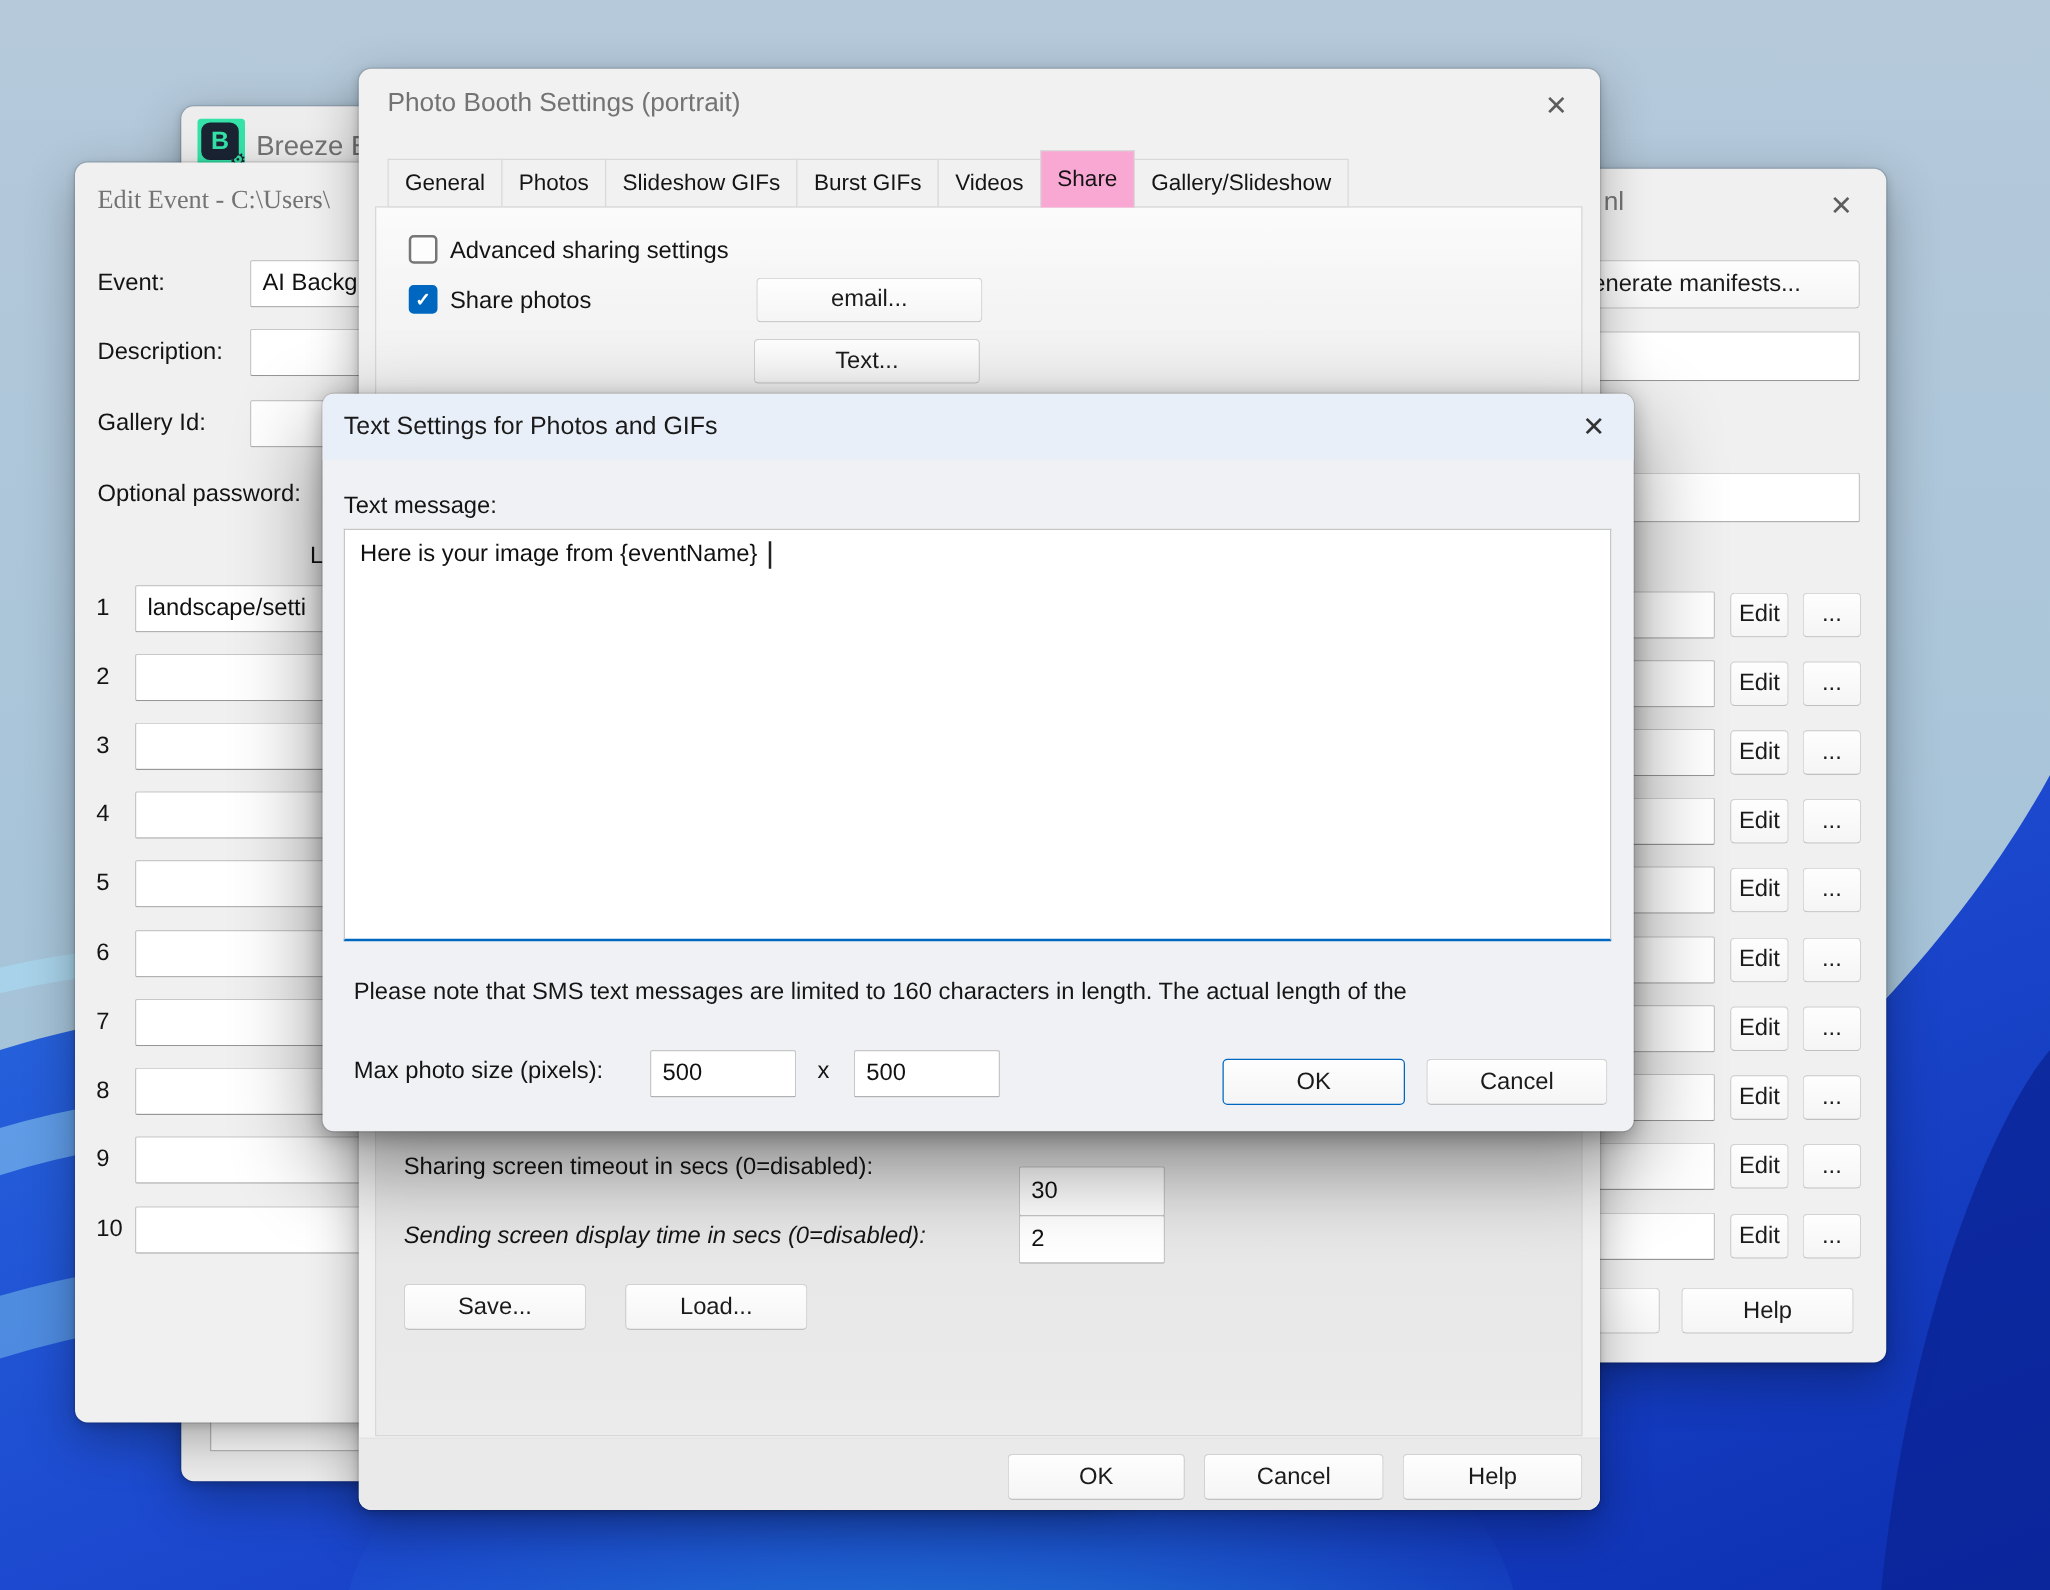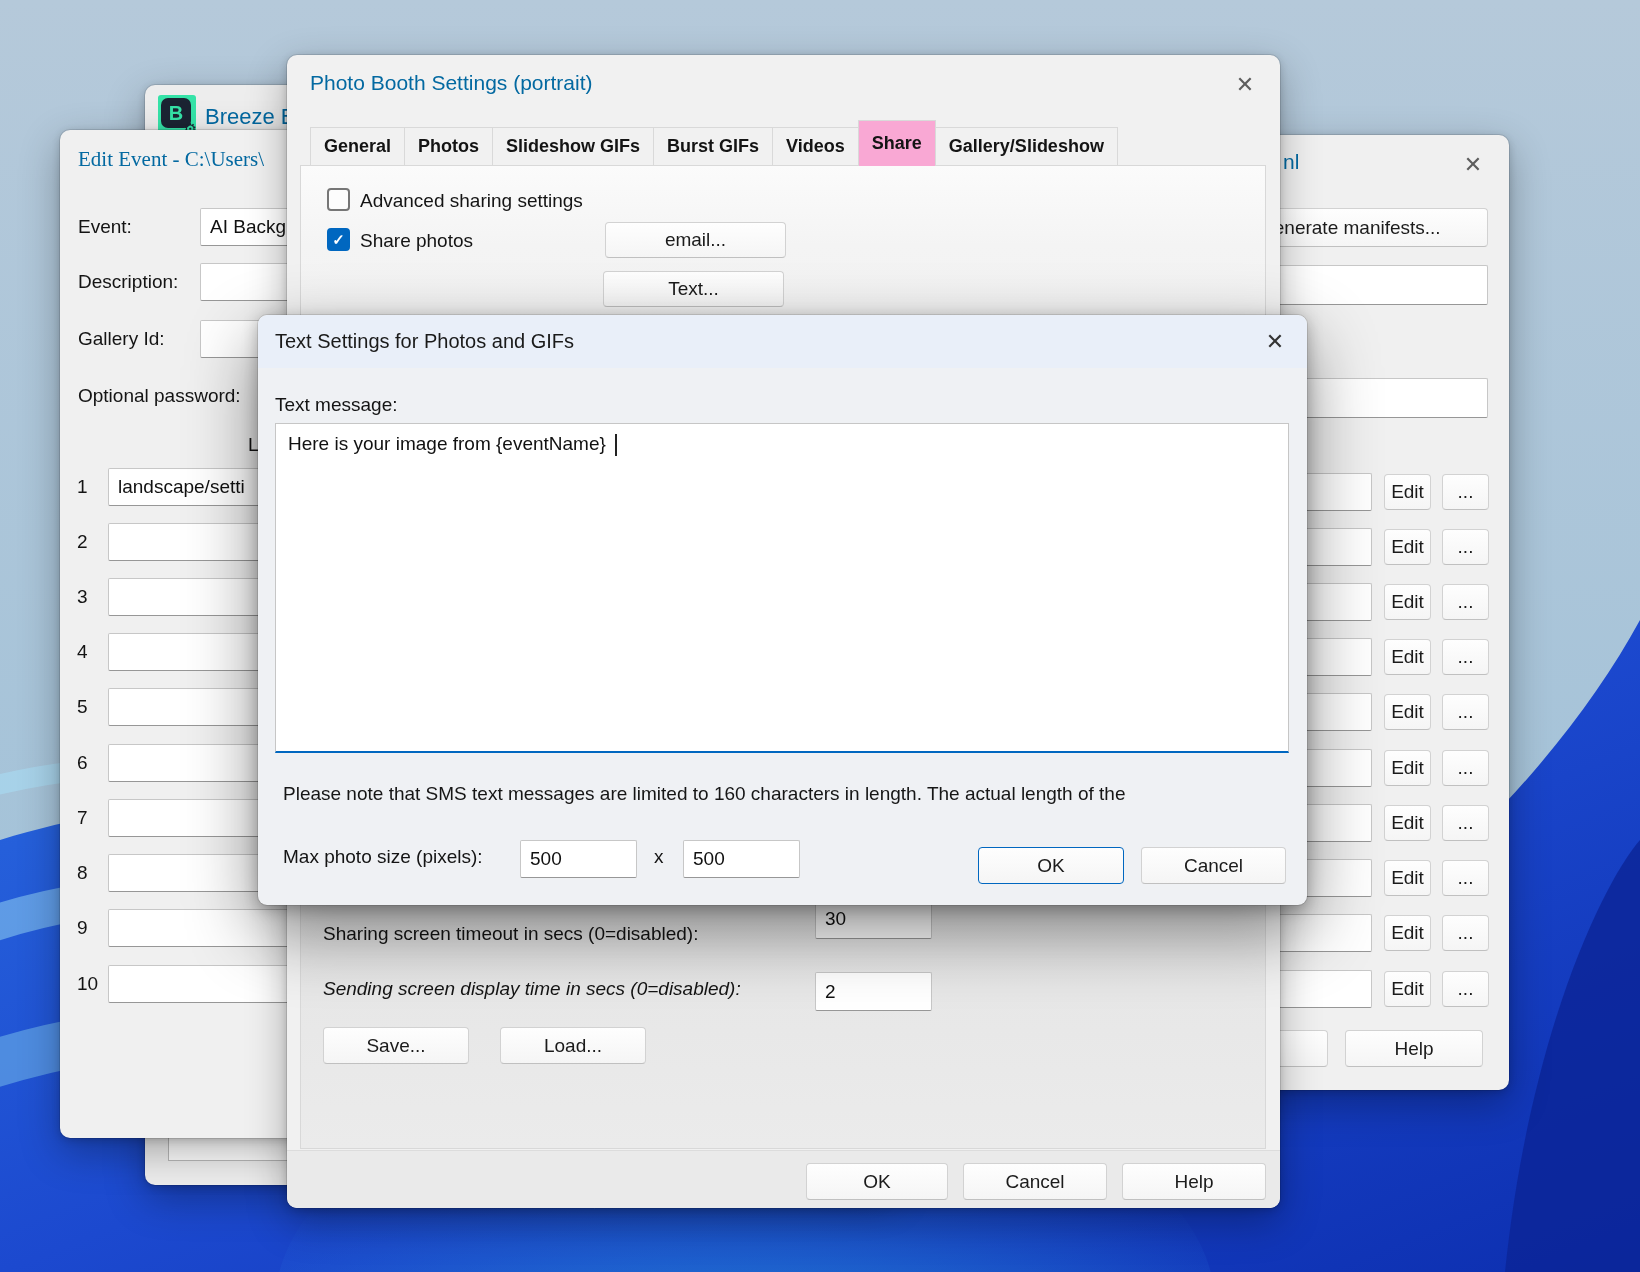--- a/index.html
+++ b/index.html
@@ -7,21 +7,21 @@
     width:1640px;height:1272px;overflow:hidden;position:relative;
     font-family:"Liberation Sans", sans-serif;
     background:#a9c3d8;
   }
   #wallpaper{position:absolute;left:0;top:0;z-index:0;}
   .window{
     position:absolute;border-radius:10px;background:#f0f0f0;
     box-shadow:0 14px 40px rgba(0,0,0,.30),0 2px 8px rgba(0,0,0,.18);
     outline:1px solid rgba(0,0,0,.10);overflow:hidden;
   }
-  .wtitle{position:absolute;font-size:21px;color:#0369a1;white-space:nowrap;}
+  .wtitle{position:absolute;font-size:21px;color:#737373;white-space:nowrap;}
   .lbl{position:absolute;font-size:19px;color:#141414;white-space:nowrap;}
   .btn{
     position:absolute;background:linear-gradient(#fefefe,#f5f5f5);
     border:1px solid #d2d2d2;border-bottom-color:#c0c0c0;border-radius:4px;
     font-size:19px;color:#1b1b1b;display:flex;align-items:center;justify-content:center;
     box-sizing:border-box;white-space:nowrap;
   }
   .field{
     position:absolute;background:#fff;border:1px solid #c7c7c7;border-bottom-color:#979797;
     border-radius:2px;font-size:19px;color:#111;display:flex;align-items:center;
@@ -33,21 +33,21 @@
   }
   .checkbox{position:absolute;width:23px;height:23px;box-sizing:border-box;border-radius:4px;
     display:flex;align-items:center;justify-content:center;}
   .cb-off{background:#fdfdfd;border:2px solid #767676;}
   .cb-on{background:#0067c0;border:2px solid #0067c0;color:#fff;font-size:15px;font-weight:bold;}
   
   .tabstrip{position:absolute;display:flex;align-items:flex-end;height:45px;z-index:3;}
   .tab{
     height:39px;box-sizing:border-box;border:1px solid #d9d9d9;margin-right:-1px;
     background:#f1f1f1;padding:0 13px;display:flex;align-items:center;
-    font-size:18px;color:#141414;white-space:nowrap;font-weight:bold;
+    font-size:18px;color:#141414;white-space:nowrap;
   }
   .tab.active{height:46px;background:#f9a8d4;border-bottom:none;position:relative;z-index:4;}
   .pane{
     position:absolute;box-sizing:border-box;border:1px solid #d8d8d8;
     background:linear-gradient(180deg,#fbfbfb 0%,#f4f4f4 8%,#ededed 52%,#e6e6e6 80%,#ebebeb 100%);
   }
   .footer{
     position:absolute;left:0;right:0;height:58px;background:#eaeaea;
     border-top:1px solid #dcdcdc;border-radius:0 0 10px 10px;
   }
@@ -209,21 +209,21 @@
 
   <div class="checkbox cb-on" style="left:40px;top:173px;">
     <span>✓</span>
   </div>
   <div class="lbl" style="left:73px;top:175px;">Share photos</div>
 
   <div class="btn" style="left:318px;top:167px;width:181px;height:36px;">email...</div>
   <div class="btn" style="left:316px;top:216px;width:181px;height:36px;">Text...</div>
 
   <div class="lbl" style="left:36px;top:868px;">Sharing screen timeout in secs (0=disabled):</div>
-  <div class="field" style="left:528px;top:844px;width:117px;height:40px;">30</div>
+  <div class="field" style="left:528px;top:878px;width:117px;height:40px;">30</div>
 
   <div class="lbl" style="left:36px;top:923px;font-style:italic;">Sending screen display time in secs (0=disabled):</div>
   <div class="field" style="left:528px;top:917px;width:117px;height:39px;">2</div>
 
   <div class="btn" style="left:36px;top:972px;width:146px;height:37px;">Save...</div>
   <div class="btn" style="left:213px;top:972px;width:146px;height:37px;">Load...</div>
 
   <div class="footer" style="top:1095px;">
     <div class="btn" style="left:519px;top:12px;width:142px;height:37px;">OK</div>
     <div class="btn" style="left:676px;top:12px;width:144px;height:37px;">Cancel</div>

